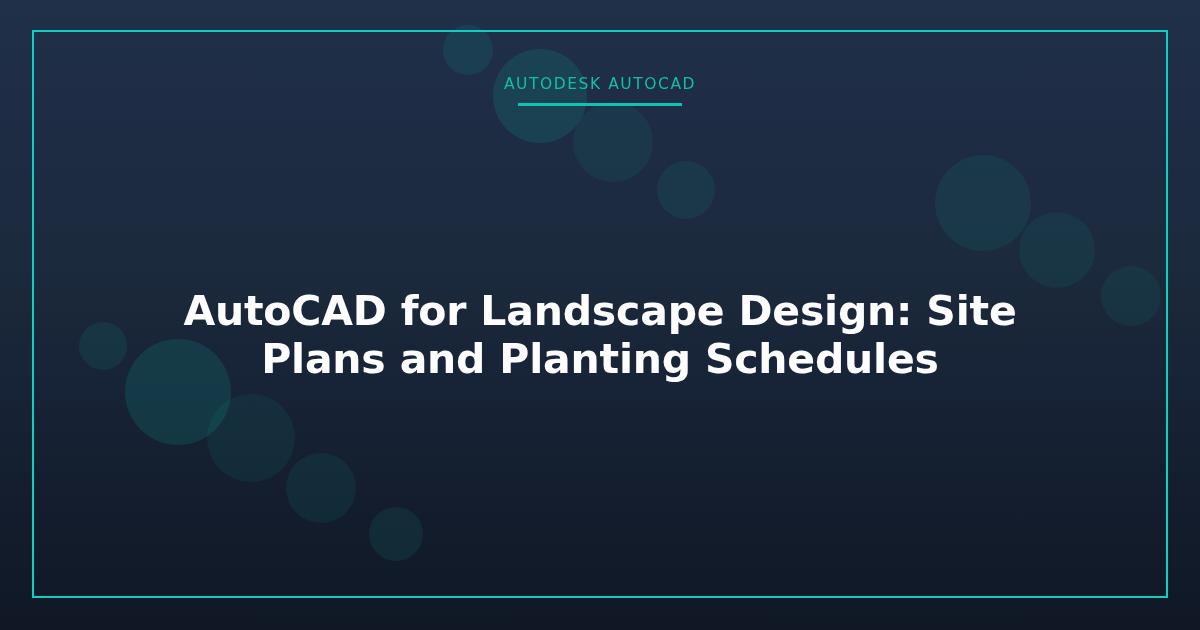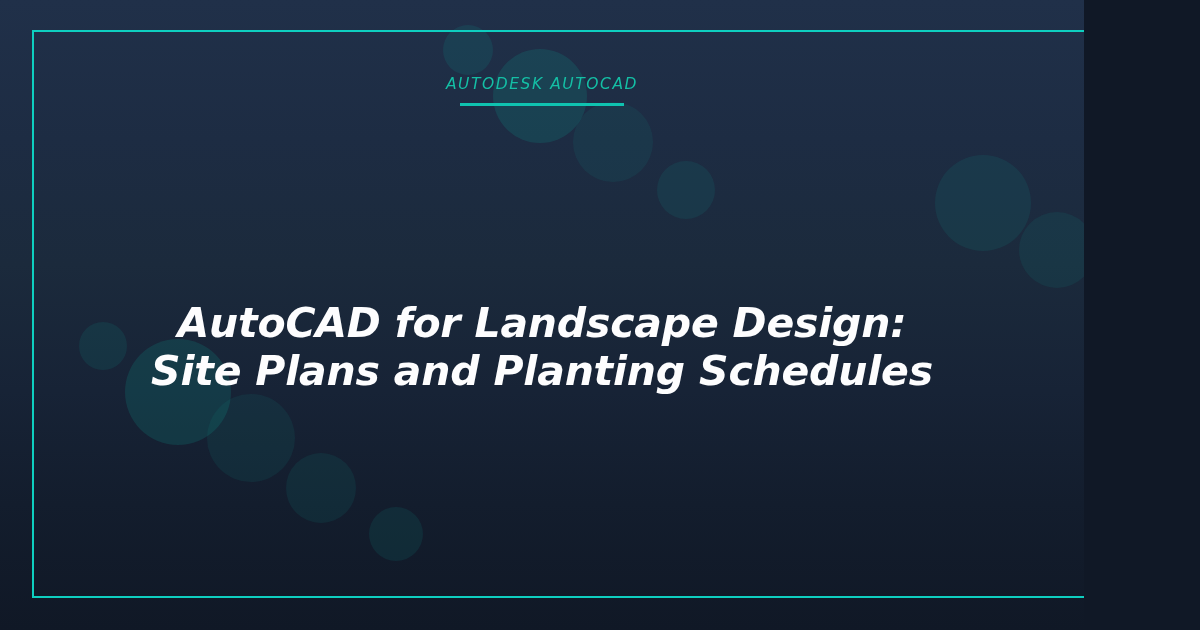--- a/index.html
+++ b/index.html
@@ -4,32 +4,31 @@
 <title>AutoCAD for Landscape Design</title>
 <style>
   html, body {
     margin: 0;
     padding: 0;
     background: #101826;
   }
 
   #canvas {
     position: relative;
-    width: 1084px;
+    width: 1200px;
     height: 630px;
     overflow: hidden;
     background: linear-gradient(180deg,
                 #203049 0%,
                 #1d2c43 22%,
                 #1b2a3c 42%,
                 #172336 62%,
                 #131d2d 80%,
                 #101826 100%);
     font-family: "DejaVu Sans", "Liberation Sans", sans-serif;
-    font-style: italic;
   }
 
   
   #circle-layer {
     position: absolute;
     inset: 0;
     z-index: 1;
     pointer-events: none;
   }
   .deco-circle {
@@ -90,21 +89,21 @@
     position: absolute;
     top: 283px;
     left: 0;
     right: 0;
     padding: 0 120px;
     box-sizing: border-box;
     text-align: center;
   }
 
   #headline {
-    margin: 16px;
+    margin: 4px;
     color: #FDFDFE;
     font-size: 41px;
     font-weight: bold;
     line-height: 48px;
     letter-spacing: -0.2px;
   }
 
   #footer-block {
     position: absolute;
     top: 561px;

